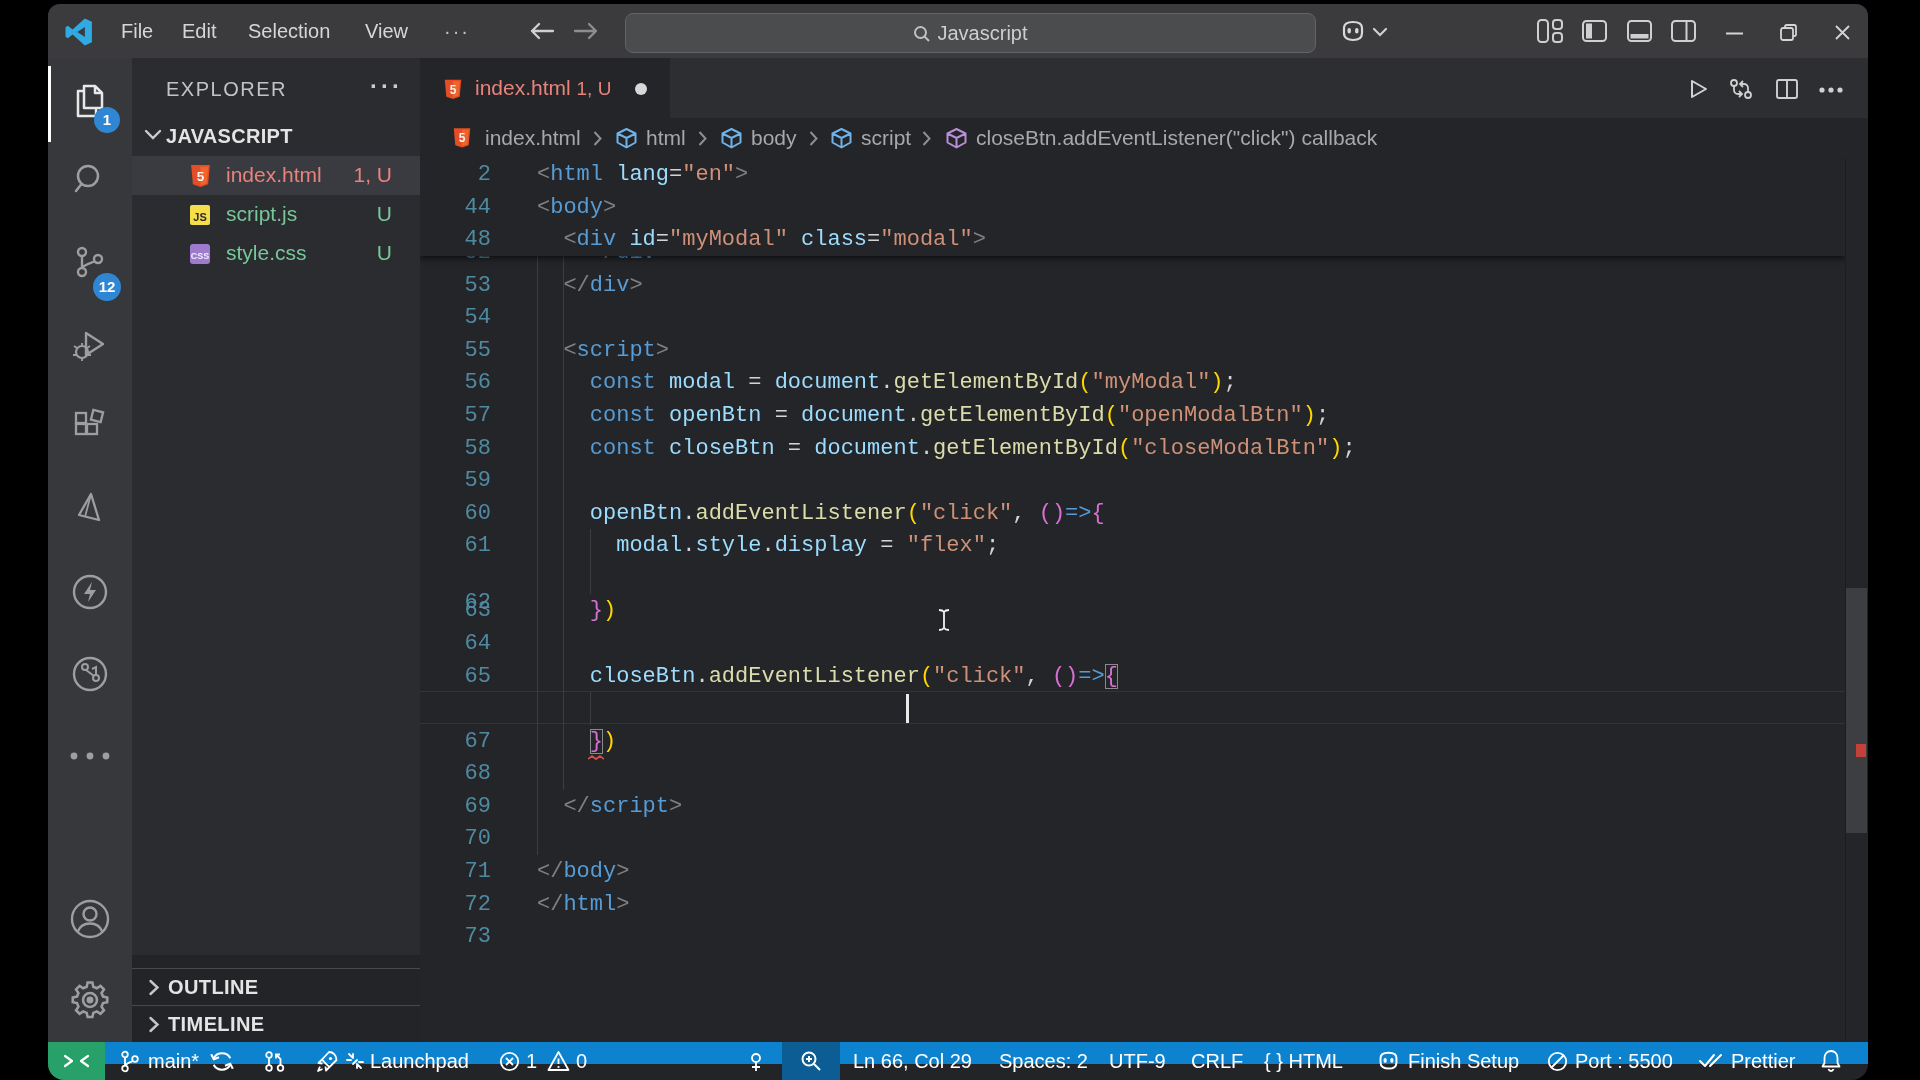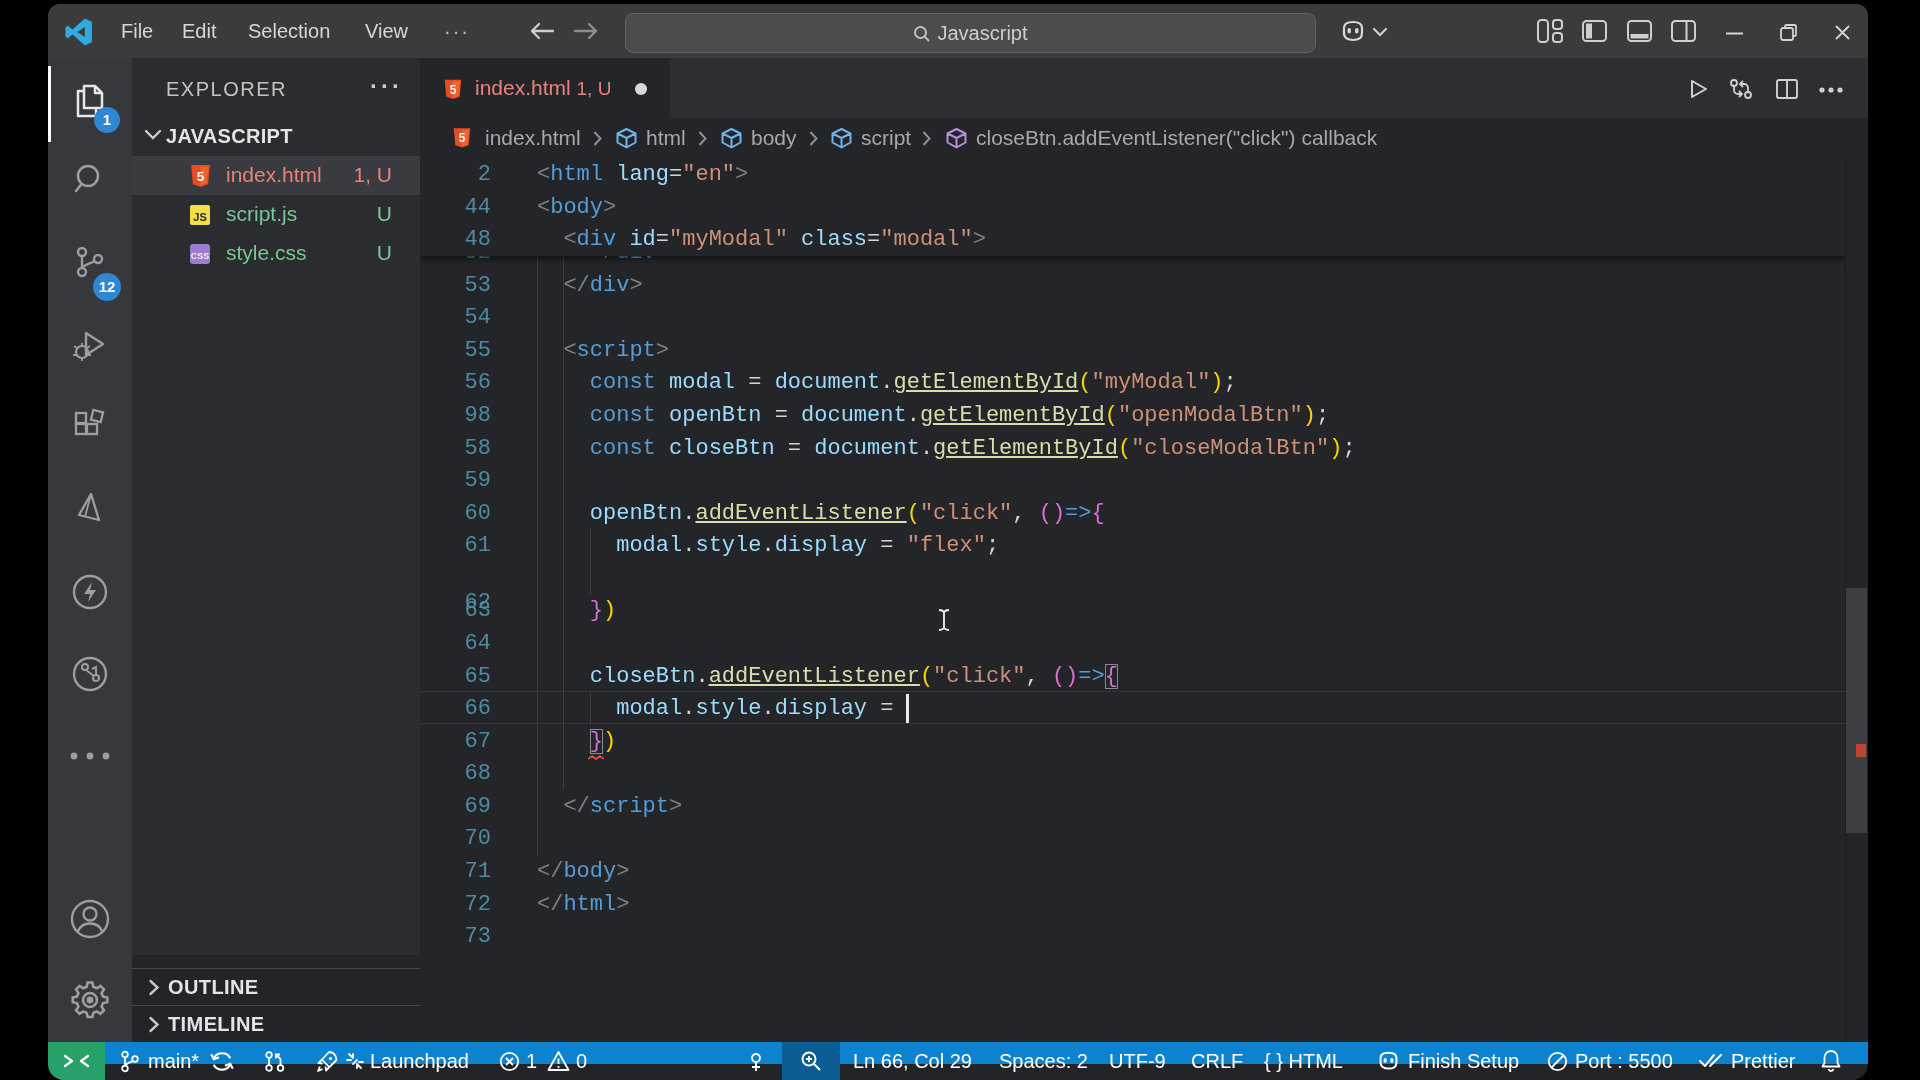--- a/index.html
+++ b/index.html
@@ -37,21 +37,21 @@
   #breadcrumb { position:absolute; left:0; top:60px; width:1448px; height:40px; background:#242528; color:#a8a8ab; font-size:21px; }
   .bc { position:absolute; top:0; height:40px; line-height:40px; white-space:nowrap; }
   #codearea { position:absolute; left:0; top:100px; width:1425px; height:888px; overflow:hidden; }
   .cl { position:absolute; left:0; width:1425px; height:33px; font-family:"Liberation Mono", monospace; font-size:22px; line-height:33px; white-space:pre; }
   .ln { position:absolute; left:0; top:0; width:71px; text-align:right; color:#4e8ba3; }
   .ct { position:absolute; left:117px; top:0; }
   .pP { color:#808080; } 
   .pT { color:#569cd6; } 
   .pA { color:#9cdcfe; } 
   .pS { color:#ce9178; } 
-  .pM { color:#dcdcaa;text-decoration:underline; } 
+  .pM { color:#dcdcaa; } 
   .pW { color:#d4d4d4; } 
   .b1 { color:#ffd700; } 
   .b2 { color:#da70d6; } 
   .guide { position:absolute; width:1px; background:#3b3d3f; }
   #sticky { position:absolute; left:0; top:0; width:1425px; height:98px; background:#242528; box-shadow:0 3px 6px rgba(0,0,0,0.55); }
   
   #statusbar { position:absolute; left:0; top:1038px; width:1820px; height:22px; background:#0d82cf; color:#fff; font-size:20px; }
   .st { position:absolute; top:0; height:38px; line-height:38px; white-space:nowrap; }
   svg { display:block; }
 </style>
@@ -310,30 +310,29 @@
       <div class="guide" style="left:117px;top:98px;height:599px"></div>
       <div class="guide" style="left:143px;top:98px;height:534px"></div>
       <div class="guide" style="left:170px;top:371px;height:65px"></div>
       <div class="guide" style="left:170px;top:534px;height:33px"></div>
 
       <div class="cl" style="top:78px"><span class="ln">52</span><span class="ct">    <span class="pP">&lt;/</span><span class="pT">div</span><span class="pP">&gt;</span></span></div>
       <div class="cl" style="top:111px"><span class="ln">53</span><span class="ct">  <span class="pP">&lt;/</span><span class="pT">div</span><span class="pP">&gt;</span></span></div>
       <div class="cl" style="top:143px"><span class="ln">54</span></div>
       <div class="cl" style="top:176px"><span class="ln">55</span><span class="ct">  <span class="pP">&lt;</span><span class="pT">script</span><span class="pP">&gt;</span></span></div>
       <div class="cl" style="top:208px"><span class="ln">56</span><span class="ct">    <span class="pT">const</span> <span class="pA">modal</span> <span class="pW">=</span> <span class="pA">document</span><span class="pW">.</span><span class="pM">getElementById</span><span class="b1">(</span><span class="pS">"myModal"</span><span class="b1">)</span><span class="pW">;</span></span></div>
-      <div class="cl" style="top:241px"><span class="ln">98</span><span class="ct">    <span class="pT">const</span> <span class="pA">openBtn</span> <span class="pW">=</span> <span class="pA">document</span><span class="pW">.</span><span class="pM">getElementById</span><span class="b1">(</span><span class="pS">"openModalBtn"</span><span class="b1">)</span><span class="pW">;</span></span></div>
+      <div class="cl" style="top:241px"><span class="ln">57</span><span class="ct">    <span class="pT">const</span> <span class="pA">openBtn</span> <span class="pW">=</span> <span class="pA">document</span><span class="pW">.</span><span class="pM">getElementById</span><span class="b1">(</span><span class="pS">"openModalBtn"</span><span class="b1">)</span><span class="pW">;</span></span></div>
       <div class="cl" style="top:274px"><span class="ln">58</span><span class="ct">    <span class="pT">const</span> <span class="pA">closeBtn</span> <span class="pW">=</span> <span class="pA">document</span><span class="pW">.</span><span class="pM">getElementById</span><span class="b1">(</span><span class="pS">"closeModalBtn"</span><span class="b1">)</span><span class="pW">;</span></span></div>
       <div class="cl" style="top:306px"><span class="ln">59</span></div>
       <div class="cl" style="top:339px"><span class="ln">60</span><span class="ct">    <span class="pA">openBtn</span><span class="pW">.</span><span class="pM">addEventListener</span><span class="b1">(</span><span class="pS">"click"</span><span class="pW">,</span> <span class="b2">()</span><span class="pT">=&gt;</span><span class="b2">{</span></span></div>
       <div class="cl" style="top:371px"><span class="ln">61</span><span class="ct">      <span class="pA">modal</span><span class="pW">.</span><span class="pA">style</span><span class="pW">.</span><span class="pA">display</span> <span class="pW">=</span> <span class="pS">"flex"</span><span class="pW">;</span></span></div>
       <div class="cl" style="top:428px"><span class="ln">62</span></div>
       <div class="cl" style="top:436px"><span class="ln">63</span><span class="ct">    <span class="b2">}</span><span class="b1">)</span></span></div>
       <div class="cl" style="top:469px"><span class="ln">64</span></div>
       <div class="cl" style="top:502px"><span class="ln">65</span><span class="ct">    <span class="pA">closeBtn</span><span class="pW">.</span><span class="pM">addEventListener</span><span class="b1">(</span><span class="pS">"click"</span><span class="pW">,</span> <span class="b2">()</span><span class="pT">=&gt;</span><span class="b2" style="outline:1px solid #888a8c;outline-offset:-1px">{</span></span></div>
-      <div class="cl" style="top:534px"><span class="ln">66</span><span class="ct">      <span class="pA">modal</span><span class="pW">.</span><span class="pA">style</span><span class="pW">.</span><span class="pA">display</span> <span class="pW">=</span> </span></div>
       <div class="cl" style="top:567px"><span class="ln">67</span><span class="ct">    <span class="b2" style="outline:1px solid #888a8c;outline-offset:-1px">}</span><span class="b1">)</span></span></div>
       <div class="cl" style="top:599px"><span class="ln">68</span></div>
       <div class="cl" style="top:632px"><span class="ln">69</span><span class="ct">  <span class="pP">&lt;/</span><span class="pT">script</span><span class="pP">&gt;</span></span></div>
       <div class="cl" style="top:664px"><span class="ln">70</span></div>
       <div class="cl" style="top:697px"><span class="ln">71</span><span class="ct"><span class="pP">&lt;/</span><span class="pT">body</span><span class="pP">&gt;</span></span></div>
       <div class="cl" style="top:730px"><span class="ln">72</span><span class="ct"><span class="pP">&lt;/</span><span class="pT">html</span><span class="pP">&gt;</span></span></div>
       <div class="cl" style="top:762px"><span class="ln">73</span></div>
 
       <svg class="abs" style="left:168px;top:596px" width="16" height="7" viewBox="0 0 16 7">
           <path d="M0 5 L4 2 L8 5 L12 2 L16 5" stroke="#e04a3f" stroke-width="1.8" fill="none"></path>

